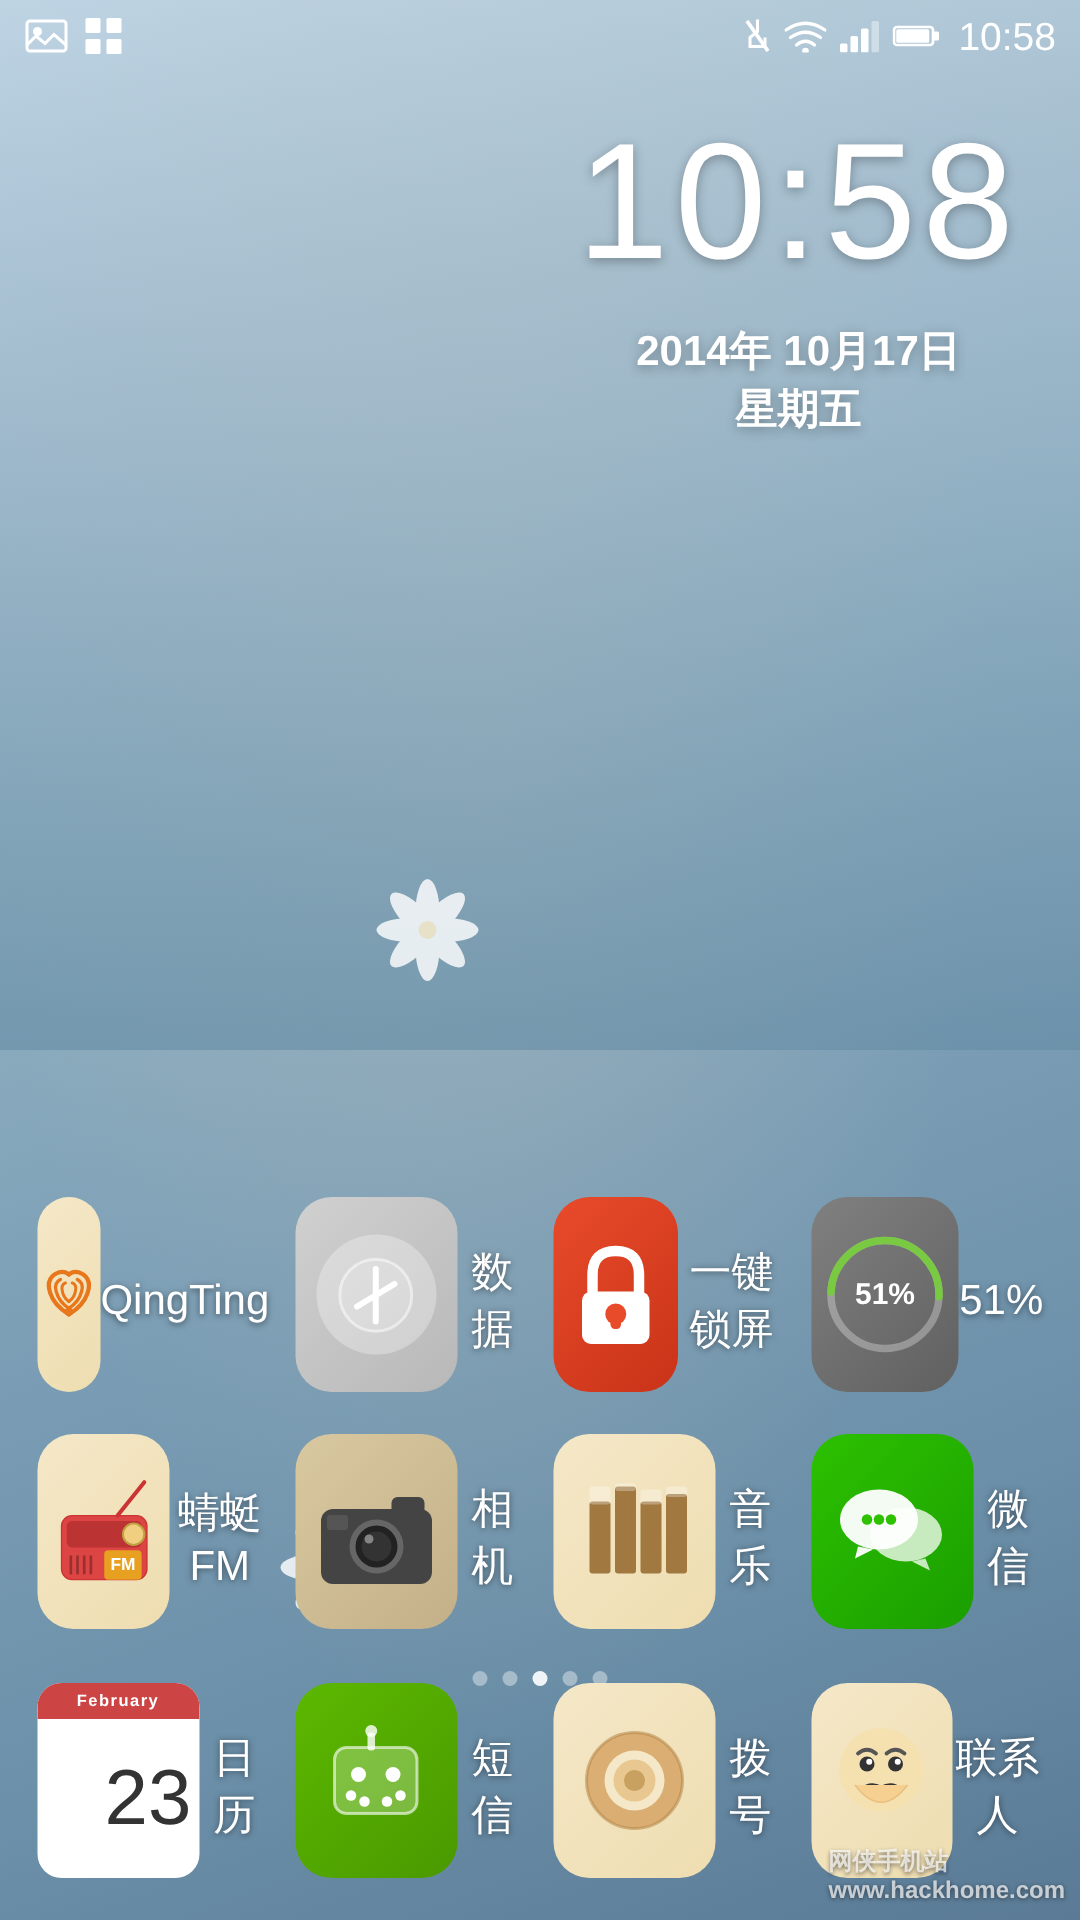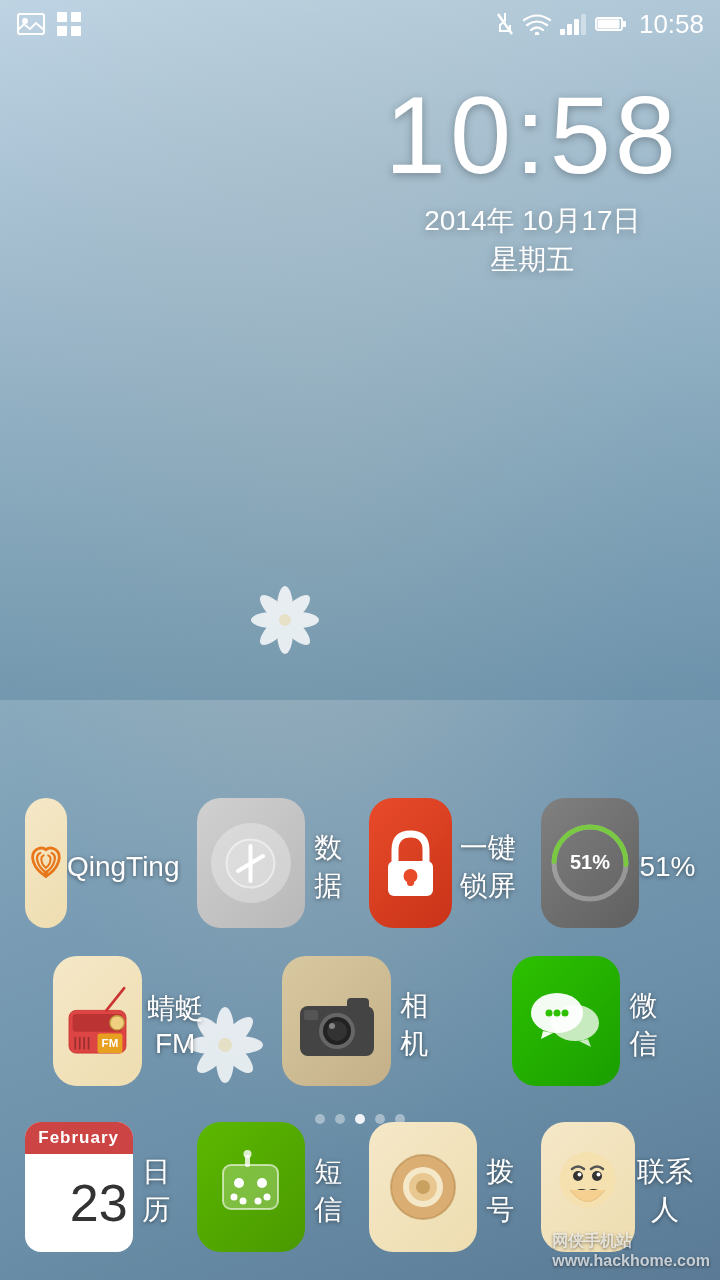--- a/index.html
+++ b/index.html
@@ -70,22 +70,22 @@
 
     .clock-time {
       font-size: 110px;
       font-weight: 300;
       letter-spacing: 4px;
       line-height: 1;
     }
 
     .clock-date {
       font-size: 28px;
-      font-weight: 400;
-      margin-top: 11px;
+      font-weight: 700;
+      margin-top: 24px;
       line-height: 1.4;
       text-align: center;
     }
 
     
     .app-grid {
       position: absolute;
       bottom: 140px;
       left: 0;
       right: 0;
@@ -419,20 +419,37 @@
           <circle cx="45" cy="47" r="18" fill="#666"></circle>
           <circle cx="45" cy="47" r="14" fill="#222"></circle>
           <circle cx="45" cy="47" r="10" fill="#333"></circle>
           <circle cx="40" cy="42" r="3" fill="rgba(255,255,255,0.4)"></circle>
           <rect x="12" y="26" width="14" height="10" rx="2" fill="#555"></rect>
         </svg>
       </div>
       <span class="app-label">相机</span>
     </div>
 
+    <div class="app-item">
+      <div class="app-icon icon-music">
+        <svg width="90" height="80" viewBox="0 0 90 80">
+
+          <rect x="15" y="20" width="14" height="48" rx="2" fill="#a07840"></rect>
+          <rect x="32" y="10" width="14" height="58" rx="2" fill="#a07840"></rect>
+          <rect x="49" y="20" width="14" height="48" rx="2" fill="#a07840"></rect>
+          <rect x="66" y="15" width="14" height="53" rx="2" fill="#a07840"></rect>
+
+          <rect x="15" y="10" width="14" height="12" rx="2" fill="rgba(255,255,255,0.3)"></rect>
+          <rect x="32" y="8" width="14" height="5" rx="2" fill="rgba(255,255,255,0.3)"></rect>
+          <rect x="49" y="12" width="14" height="10" rx="2" fill="rgba(255,255,255,0.3)"></rect>
+          <rect x="66" y="10" width="14" height="7" rx="2" fill="rgba(255,255,255,0.3)"></rect>
+        </svg>
+      </div>
+      <span class="app-label">音乐</span>
+    </div>
 
     <div class="app-item">
       <div class="app-icon icon-wechat">
         <svg width="85" height="85" viewBox="0 0 85 85">
 
           <ellipse cx="34" cy="34" rx="26" ry="20" fill="rgba(255,255,255,0.95)"></ellipse>
           <path d="M20 52 L18 60 L30 54" fill="rgba(255,255,255,0.95)"></path>
           <ellipse cx="52" cy="44" rx="24" ry="18" fill="rgba(255,255,255,0.75)"></ellipse>
           <path d="M65 60 L68 68 L56 62" fill="rgba(255,255,255,0.75)"></path>
 
@@ -453,21 +470,21 @@
     <div class="dot" style="background:rgba(255,255,255,0.4);"></div>
     <div class="dot" style="background:rgba(255,255,255,0.4);"></div>
   </div>
 
 </div>
 
 <div class="dock-row">
 
   <div class="app-item">
     <div class="app-icon icon-calendar" style="background:white;border-radius:16px;flex-direction:column;padding:0;overflow:hidden;">
-      <div style="background:#c44;width:100%;text-align:center;padding:6px 0;font-size:17px;color:white;font-weight:bold;letter-spacing:1px;">February</div>
+      <div style="background:#c44;width:100%;text-align:center;padding:6px 0;font-size:11px;color:white;font-weight:bold;letter-spacing:1px;">February</div>
       <div style="flex:1;display:flex;align-items:center;justify-content:center;color:#333;font-size:52px;font-weight:300;margin-left:40px;">23</div>
     </div>
     <span class="app-label">日历</span>
   </div>
 
   <div class="app-item">
     <div class="app-icon icon-sms">
       <svg width="85" height="80" viewBox="0 0 85 80">
 
         <rect x="15" y="18" width="55" height="44" rx="8" fill="rgba(255,255,255,0.25)"></rect>

